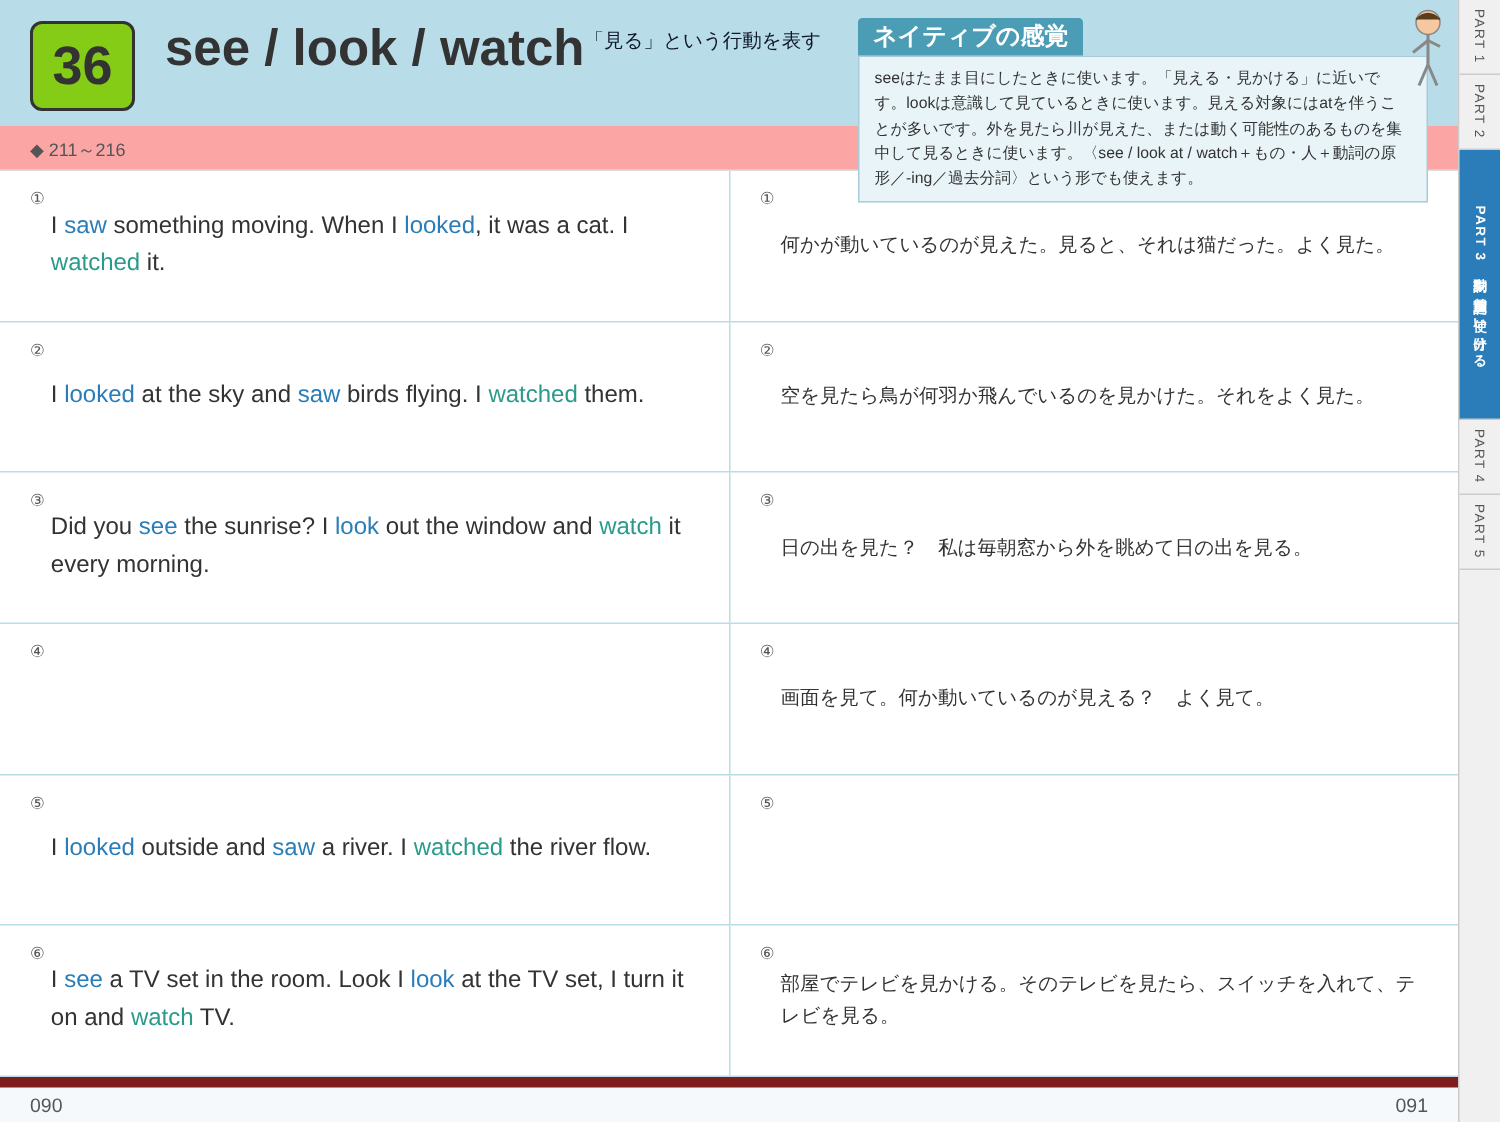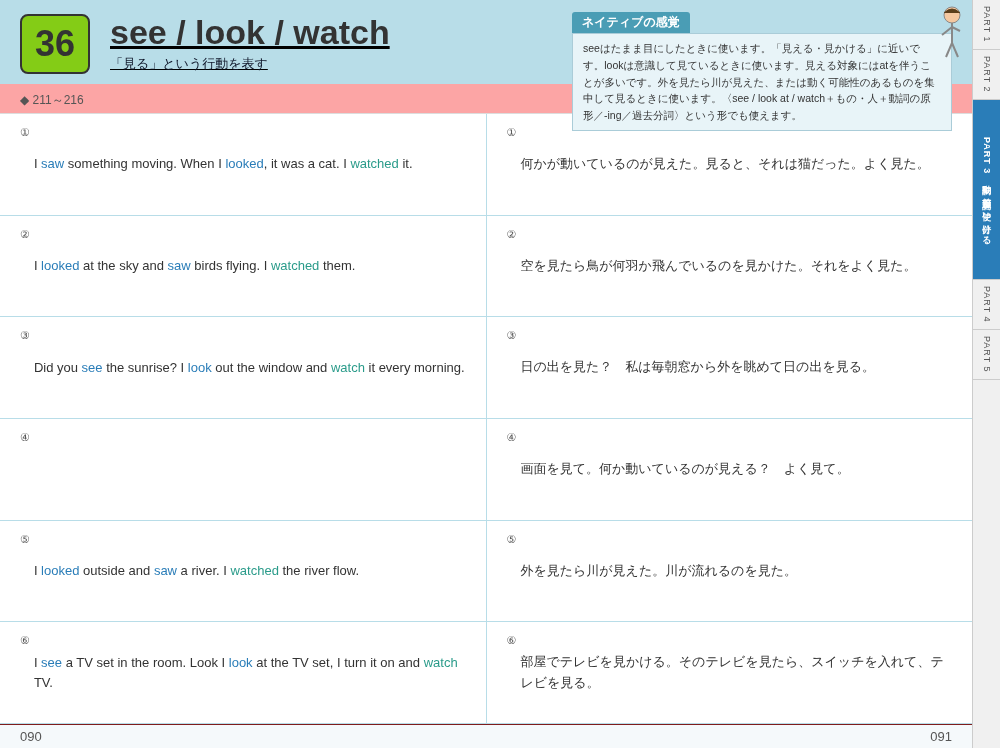--- a/index.html
+++ b/index.html
@@ -41,23 +41,21 @@
       align-items: center;
       justify-content: center;
       font-size: 36px;
       font-weight: bold;
       color: #333;
       flex-shrink: 0;
     }
 
     .lesson-title-area {
       display: flex;
-      flex-direction: column;
       justify-content: flex-start;
-      text-decoration: underline;
     }
 
     .lesson-title {
       font-size: 34px;
       font-weight: bold;
       color: #333;
       line-height: 1.1;
     }
 
     .lesson-subtitle {
@@ -69,21 +67,21 @@
     .native-feel-box {
       position: absolute;
       right: 20px;
       top: 12px;
       width: 380px;
     }
 
     .native-feel-label {
       background: #4a9db5;
       color: #fff;
-      font-size: 12px;
+      font-size: 16px;
       padding: 2px 10px;
       border-radius: 3px 3px 0 0;
       display: inline-block;
       font-weight: bold;
     }
 
     .native-feel-text {
       background: #e8f4f8;
       border: 1px solid #aaccd8;
       padding: 6px 10px;
@@ -135,41 +133,41 @@
     .sentence-num {
       font-size: 11px;
       color: #555;
       margin-right: 4px;
       flex-shrink: 0;
       align-self: flex-start;
       margin-top: 2px;
     }
 
     .sentence-text {
-      font-size: 13px;
+      font-size: 16px;
       color: #333;
       line-height: 1.55;
     }
 
     .sentence-jp {
       font-size: 13px;
       color: #333;
       line-height: 1.6;
     }
 
     .hl-blue { color: #2a7db8; font-weight: normal; }
     .hl-teal { color: #2a9b8a; font-weight: normal; }
 
     
     .footer {
       display: flex;
       justify-content: space-between;
       padding: 4px 20px;
       background: #f5f9fb;
-      border-top: 1px solid #7f1d1d;
+      border-top: 7px solid #7f1d1d;
       font-size: 13px;
       color: #555;
     }
 
     
     .right-sidebar {
       width: 28px;
       background: #f0f0f0;
       display: flex;
       flex-direction: column;
@@ -258,21 +256,20 @@
           <span class="sentence-jp"> 画面を見て。何か動いているのが見える？　よく見て。</span>
         </div>
       </div>
       <div class="sentence-row">
         <div class="sentence-left">
           <span class="sentence-num">⑤</span>
           <span class="sentence-text"><span>I </span><span class="hl-blue">looked</span><span> outside and </span><span class="hl-blue">saw</span><span> a river. I </span><span class="hl-teal">watched</span><span> the river flow.</span></span>
         </div>
         <div class="sentence-right">
           <span class="sentence-num">⑤</span>
-          <span class="sentence-jp"> 外を見たら川が見えた。川が流れるのを見た。</span>
         </div>
       </div>
       <div class="sentence-row">
         <div class="sentence-left">
           <span class="sentence-num">⑥</span>
           <span class="sentence-text"><span>I </span><span class="hl-blue">see</span><span> a TV set in the room. Look I </span><span class="hl-blue">look</span><span> at the TV set, I turn it on and </span><span class="hl-teal">watch</span><span> TV.</span></span>
         </div>
         <div class="sentence-right">
           <span class="sentence-num">⑥</span>
           <span class="sentence-jp"> 部屋でテレビを見かける。そのテレビを見たら、スイッチを入れて、テレビを見る。</span>

